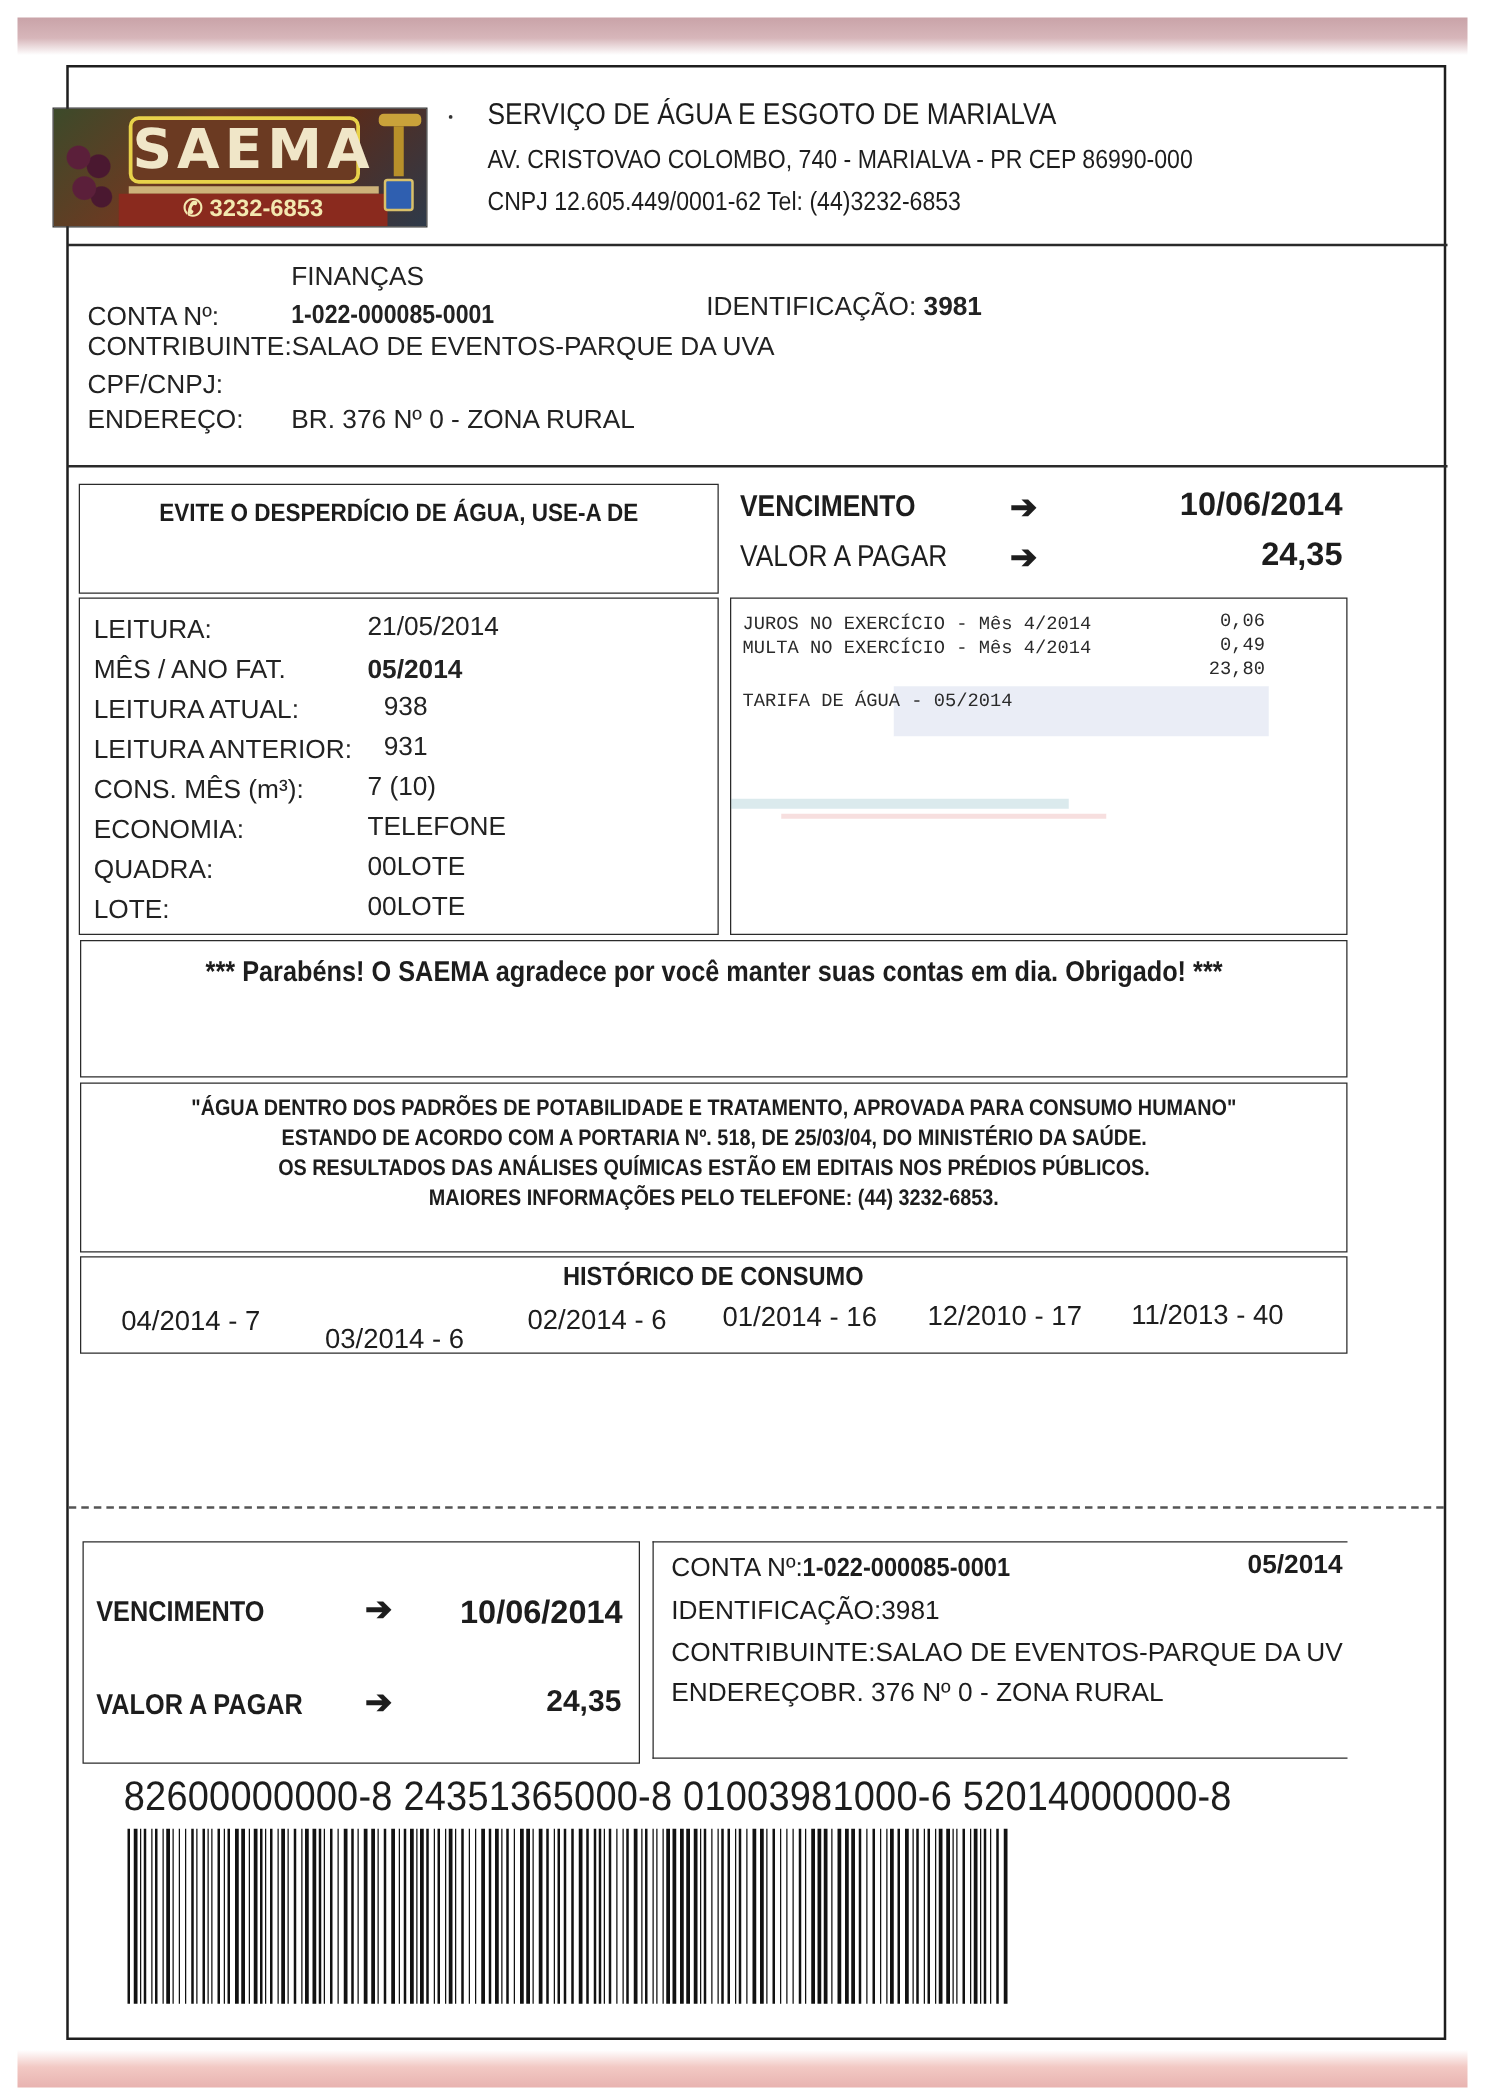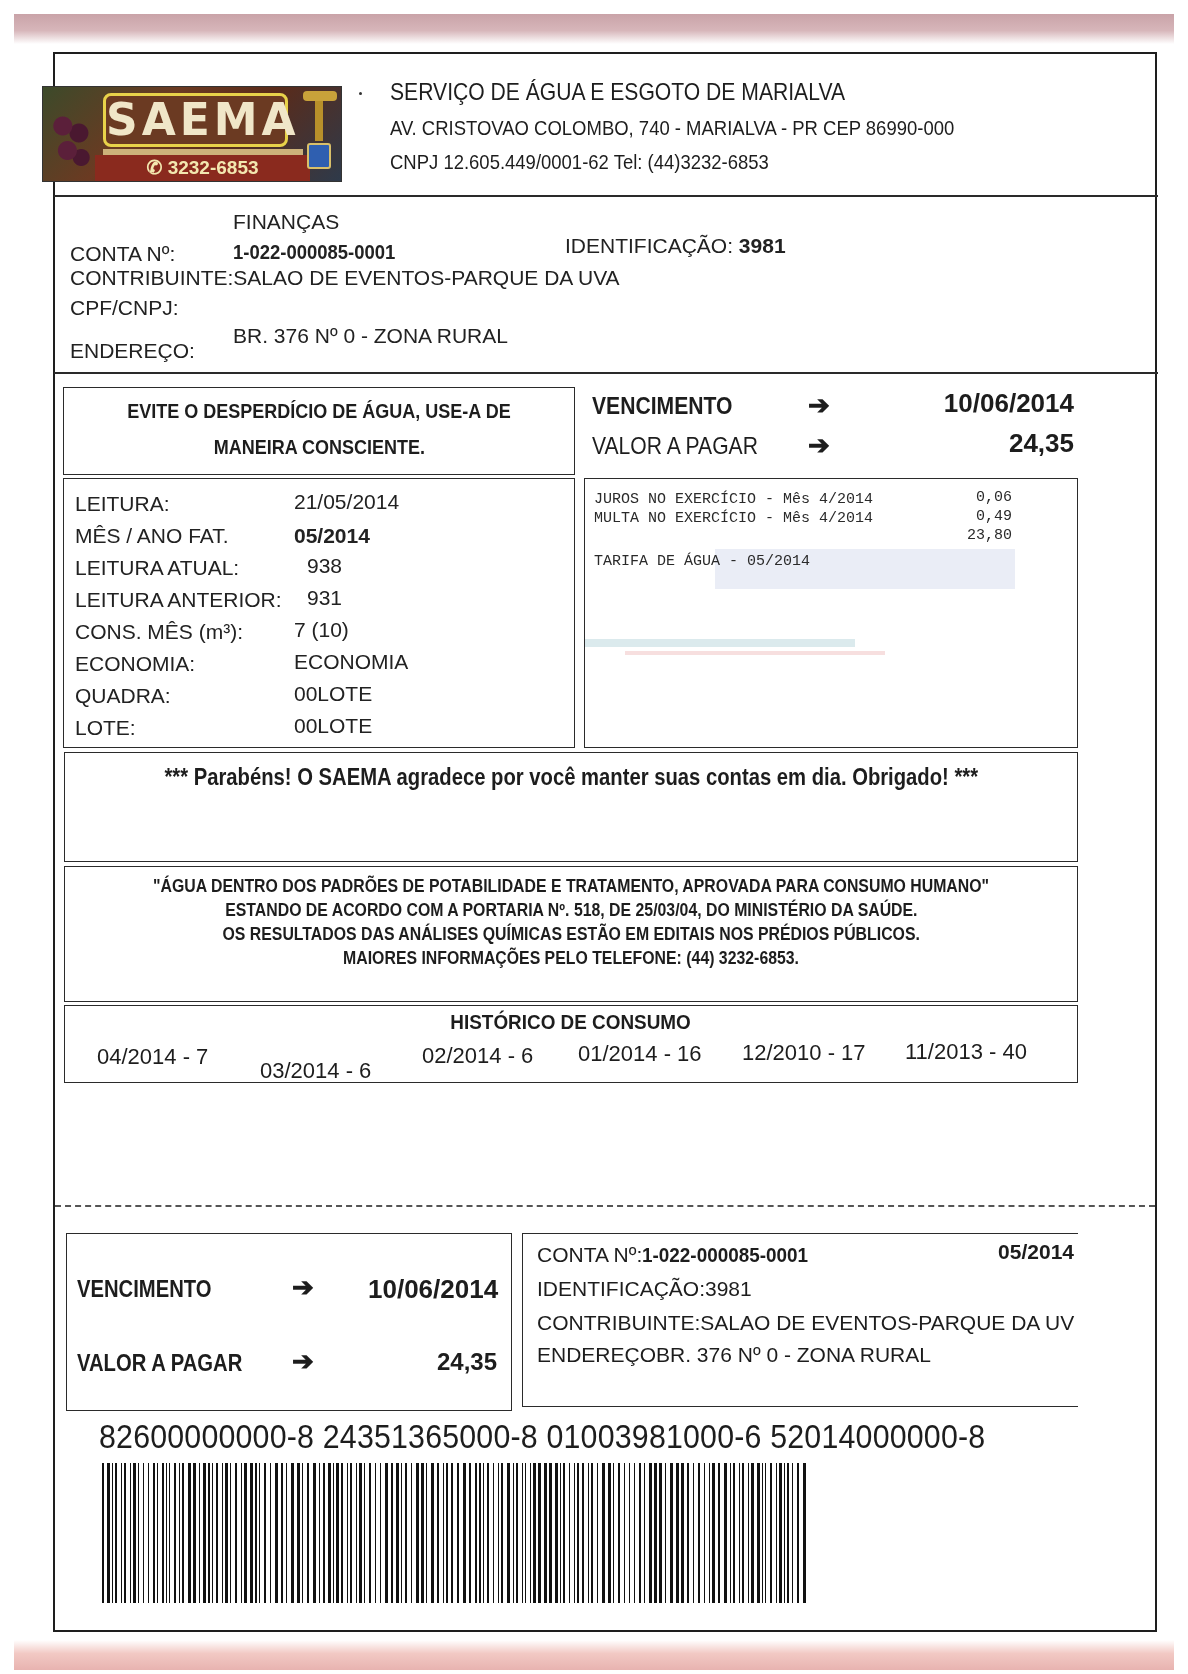--- a/index.html
+++ b/index.html
@@ -77,28 +77,27 @@
 <div class="abs lbl" style="left:70px; top:242px;">CONTA Nº:</div>
 <div class="abs val b" style="left:233px; top:240px;"><span class="cond">1-022-000085-0001</span></div>
 <div class="abs lbl" style="left:565px; top:234px;">
   <span>IDENTIFICAÇÃO:</span>
   <span class="b">3981</span>
 </div>
 <div class="abs lbl" style="left:70px; top:266px;">
   <span>CONTRIBUINTE:</span><span>SALAO DE EVENTOS-PARQUE DA UVA</span>
 </div>
 <div class="abs lbl" style="left:70px; top:296px;">CPF/CNPJ:</div>
-<div class="abs lbl" style="left:70px; top:324px;margin-top:15px;">ENDEREÇO:</div>
+<div class="abs lbl" style="left:70px; top:324px;">ENDEREÇO:</div>
 <div class="abs val" style="left:233px; top:324px;">BR. 376 Nº 0 - ZONA RURAL</div>
 
 <div class="hline" style="left:54px; top:372px; width:1104px;"></div>
 
 <div class="box" style="left:63px; top:387px; width:512px; height:88px;">
   <div style="position:absolute; left:0; right:0; top:12px; text-align:center; font-weight:bold; font-size:20px;"><span class="cond" style="transform:scaleX(0.9); transform-origin:center;">EVITE O DESPERDÍCIO DE ÁGUA, USE-A DE</span></div>
-  <div style="position:absolute; left:0; right:0; top:48px; text-align:center; font-weight:bold; font-size:20px;"><span class="cond" style="transform:scaleX(0.9); transform-origin:center;">MANEIRA CONSCIENTE.</span></div>
 </div>
 
 <div class="abs b" style="left:592px; top:392px; font-size:24px;"><span class="cond">VENCIMENTO</span></div>
 <div class="abs arrow" style="left:808px; top:390px;">➔</div>
 <div class="abs b" style="right:114px; top:388px; font-size:26px;">10/06/2014</div>
 <div class="abs" style="left:592px; top:432px; font-size:24px;"><span class="cond">VALOR A PAGAR</span></div>
 <div class="abs arrow" style="left:808px; top:430px;">➔</div>
 <div class="abs b" style="right:114px; top:428px; font-size:26px;">24,35</div>
 
 <div class="box" style="left:63px; top:478px; width:512px; height:270px;"></div>
@@ -106,21 +105,21 @@
 <div class="abs val" style="left:294px; top:490px;">21/05/2014</div>
 <div class="abs lbl" style="left:75px; top:524px;">MÊS / ANO FAT.</div>
 <div class="abs val b" style="left:294px; top:524px;">05/2014</div>
 <div class="abs lbl" style="left:75px; top:556px;">LEITURA ATUAL:</div>
 <div class="abs val" style="left:307px; top:554px;">938</div>
 <div class="abs lbl" style="left:75px; top:588px;">LEITURA ANTERIOR:</div>
 <div class="abs val" style="left:307px; top:586px;">931</div>
 <div class="abs lbl" style="left:75px; top:620px;">CONS. MÊS (m³):</div>
 <div class="abs val" style="left:294px; top:618px;">7 (10)</div>
 <div class="abs lbl" style="left:75px; top:652px;">ECONOMIA:</div>
-<div class="abs val" style="left:294px; top:650px;">ECONOMIA</div>
+<div class="abs val" style="left:294px; top:650px;">TELEFONE</div>
 <div class="abs lbl" style="left:75px; top:684px;">QUADRA:</div>
 <div class="abs val" style="left:294px; top:682px;">00LOTE</div>
 <div class="abs lbl" style="left:75px; top:716px;">LOTE:</div>
 <div class="abs val" style="left:294px; top:714px;">00LOTE</div>
 
 <div class="box" style="left:584px; top:478px; width:494px; height:270px;">
   <div class="faint" style="left:130px; top:70px; width:300px; height:40px; background:#8899cc;"></div>
   <div class="faint" style="left:0; top:160px; width:270px; height:8px; background:#3a8a9a;"></div>
   <div class="faint" style="left:40px; top:172px; width:260px; height:4px; background:#d05050;"></div>
 </div>

